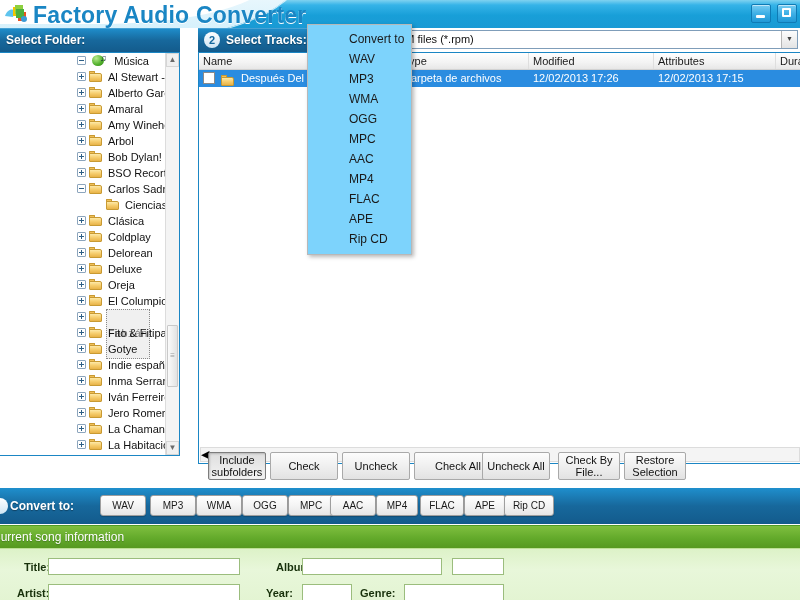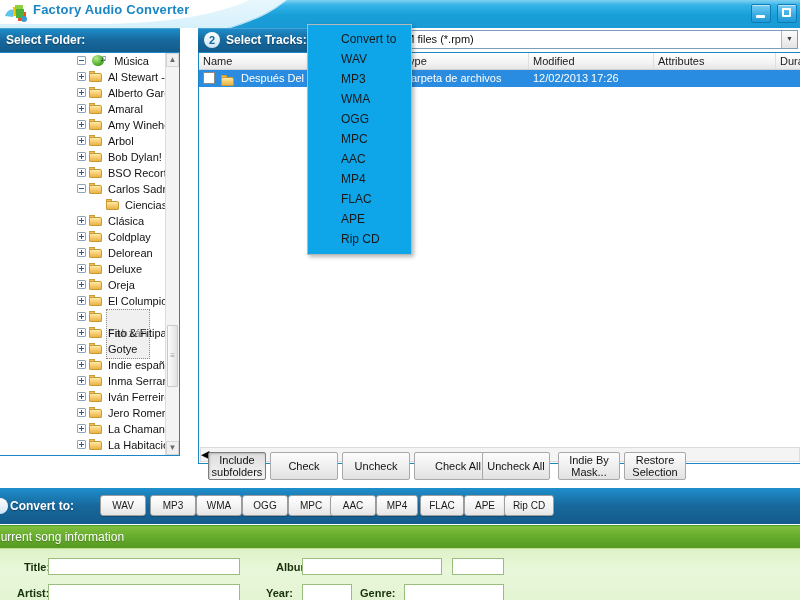--- a/index.html
+++ b/index.html
@@ -27,21 +27,21 @@
   .tb-swoosh2{
     position:absolute;left:-10px;top:-22px;width:280px;height:46px;
     background:#ffffff;
     border-radius:0 0 170px 0/0 0 46px 0;
   }
   .logo{
     position:absolute;left:4px;top:3px;width:26px;height:22px;
   }
   .app-title{
     position:absolute;left:33px;top:2px;
-    font-size:13px;font-weight:bold;color:#1a86c4;
+    font-size:23px;font-weight:bold;color:#1a86c4;
     letter-spacing:.2px;white-space:nowrap;
     text-shadow:0 1px 0 #ffffff;
     text-align:center;
   }
   .menubar{position:absolute;left:246px;top:8px;height:18px;white-space:nowrap;}
   .menu-item{
     display:inline-block;padding:2px 8px 3px 8px;margin-right:2px;
     color:#ffffff;font-size:12px;
     text-shadow:0 1px 1px rgba(0,0,0,.28);
     cursor:default;border-radius:2px;
@@ -268,23 +268,23 @@
     position:absolute;height:17px;background:#ffffff;
     border:1px solid #9bbd7d;box-sizing:border-box;
   }
 
   
   .player{position:absolute;left:592px;top:564px;}
 
   
   .dropdown{
     position:absolute;left:307px;top:24px;width:105px;
-    background:#0ea5e9;border:1px solid #b8b8b8;box-sizing:border-box;
+    background:#7dd3fc;border:1px solid #b8b8b8;box-sizing:border-box;
     box-shadow:2px 2px 4px rgba(0,0,0,.28);
-    padding:4px 0 5px 8px;z-index:50;
+    padding:4px 0 5px 16px;z-index:50;
   }
   .dd-item{
     height:20px;line-height:20px;font-size:12px;color:#1a1a1a;
     padding-left:25px;white-space:nowrap;cursor:default;
   }
 </style>
 </head>
 <body>
 
 <div id="app">
@@ -392,37 +392,38 @@
 
       <div class="lv-row">
         <span class="rowchk"></span>
         <span class="ico-folder" style="position:absolute;left:22px;top:3px;">
             <b></b>
             <i></i>
           </span>
         <div class="lv-cell" style="left:38px;width:162px;">Después Del Incen</div>
         <div class="lv-cell" style="left:200px;width:130px;">Carpeta de archivos</div>
         <div class="lv-cell" style="left:330px;width:125px;">12/02/2013 17:26</div>
+        <div class="lv-cell" style="left:455px;width:122px;">12/02/2013 17:15</div>
         <div class="lv-cell" style="left:577px;width:26px;"></div>
       </div>
 
       <div class="lv-hsb">
         <div class="harw" style="left:0;">◀</div>
         <div class="hthumb" style="left:14px;width:226px;">≡</div>
       </div>
     </div>
   </div>
 
   <div class="btnrow">
     <div class="gbtn pressed" style="left:14px;width:58px;">Include subfolders</div>
     <div class="gbtn" style="left:76px;width:68px;">Check</div>
     <div class="gbtn" style="left:148px;width:68px;">Uncheck</div>
     <div class="gbtn" style="left:220px;width:88px;">Check All</div>
     <div class="gbtn" style="left:288px;width:68px;">Uncheck All</div>
-    <div class="gbtn" style="left:364px;width:62px;">Indie By Mask...</div>
+    <div class="gbtn" style="left:364px;width:62px;">Check By File...</div>
     <div class="gbtn" style="left:430px;width:62px;">Restore Selection</div>
   </div>
 
   <div class="convert-bar">
     <span class="cb-num"></span>
     <span class="cb-label">Convert to:</span>
     <div id="fmt-list">
         <div class="fmtbtn" style="left: 100px; width: 46px;">WAV</div>
         <div class="fmtbtn" style="left: 150px; width: 46px;">MP3</div>
         <div class="fmtbtn" style="left: 196px; width: 46px;">WMA</div>

